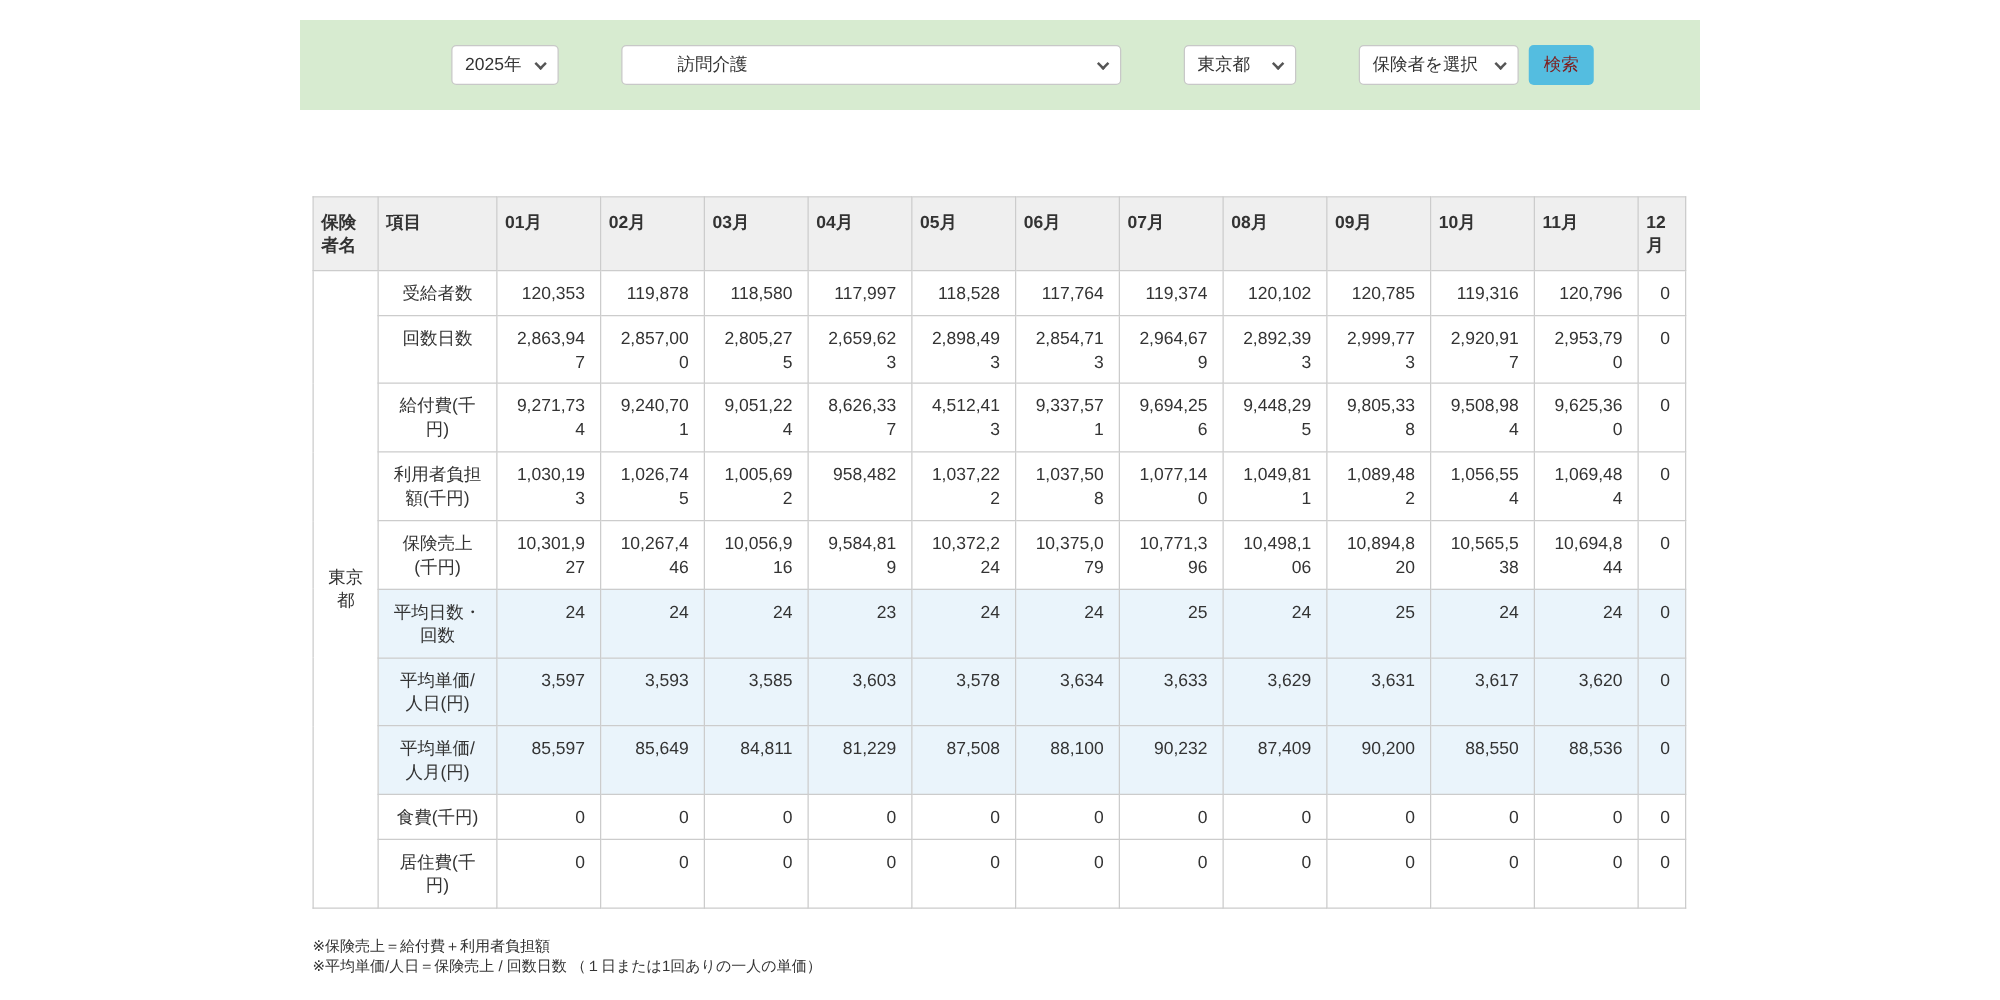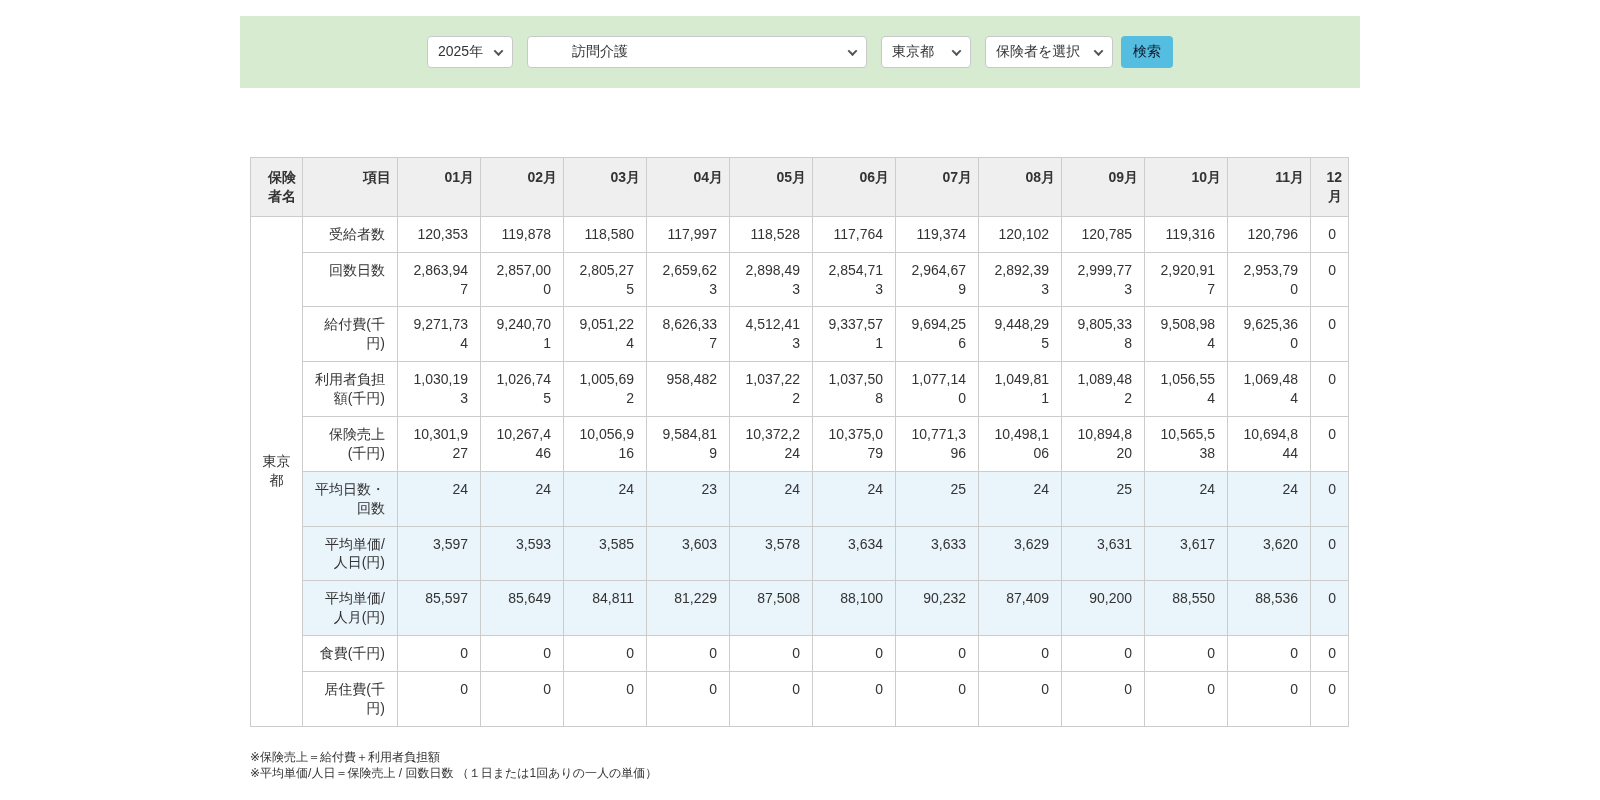--- a/index.html
+++ b/index.html
@@ -27,40 +27,41 @@
     background: #fff;
     border: 1px solid #c8c8c8;
     border-radius: 4px;
     display: flex;
     align-items: center;
     justify-content: space-between;
     padding: 0 10px;
     font-size: 14px;
     color: #333;
     cursor: pointer;
+    margin-left: 36px;
   }
   .select .label { white-space: nowrap; overflow: hidden; }
   .chevron {
     width: 7px; height: 7px;
     border-right: 2px solid #555;
     border-bottom: 2px solid #555;
     transform: rotate(45deg) translate(-1px,-1px);
     flex: 0 0 auto;
     margin-left: 10px;
   }
   .sel-year      { width: 86px; }
-  .sel-service   { width: 340px; padding-left: 44px; }
+  .sel-service   { width: 400px; padding-left: 44px; }
   .sel-pref      { width: 90px; }
   .sel-insurer   { width: 128px; }
   .search-btn {
     height: 32px;
     min-width: 52px;
     margin-left: -6px;
     background: #54bde0;
-    color: #0f172a;
+    color: #7f1d1d;
     border: none;
     border-radius: 4px;
     font-size: 14px;
     font-family: inherit;
     padding: 0 10px;
     cursor: pointer;
   }
 
   
   .table-wrap { margin-top: 69px; }
@@ -74,30 +75,30 @@
   th, td {
     border: 1px solid #cccccc;
     padding: 8px 12px;
     line-height: 1.35;
     vertical-align: top;
     word-break: break-all;
   }
   thead th {
     background: #efefef;
     font-weight: bold;
-    text-align: right;
+    text-align: left;
     padding: 10px 6px;
   }
   td.insurer {
     vertical-align: middle;
     text-align: center;
     background: #ffffff;
     padding: 8px 6px;
   }
-  td.item { text-align: right; }
+  td.item { text-align: center; }
   td.num  { text-align: right; }
   tr.hl td { background: #eaf4fb; }
 
   
   .footnotes {
     margin: 22px 0 0 10px;
     font-size: 12px;
     color: #333;
     line-height: 1.35;
   }

